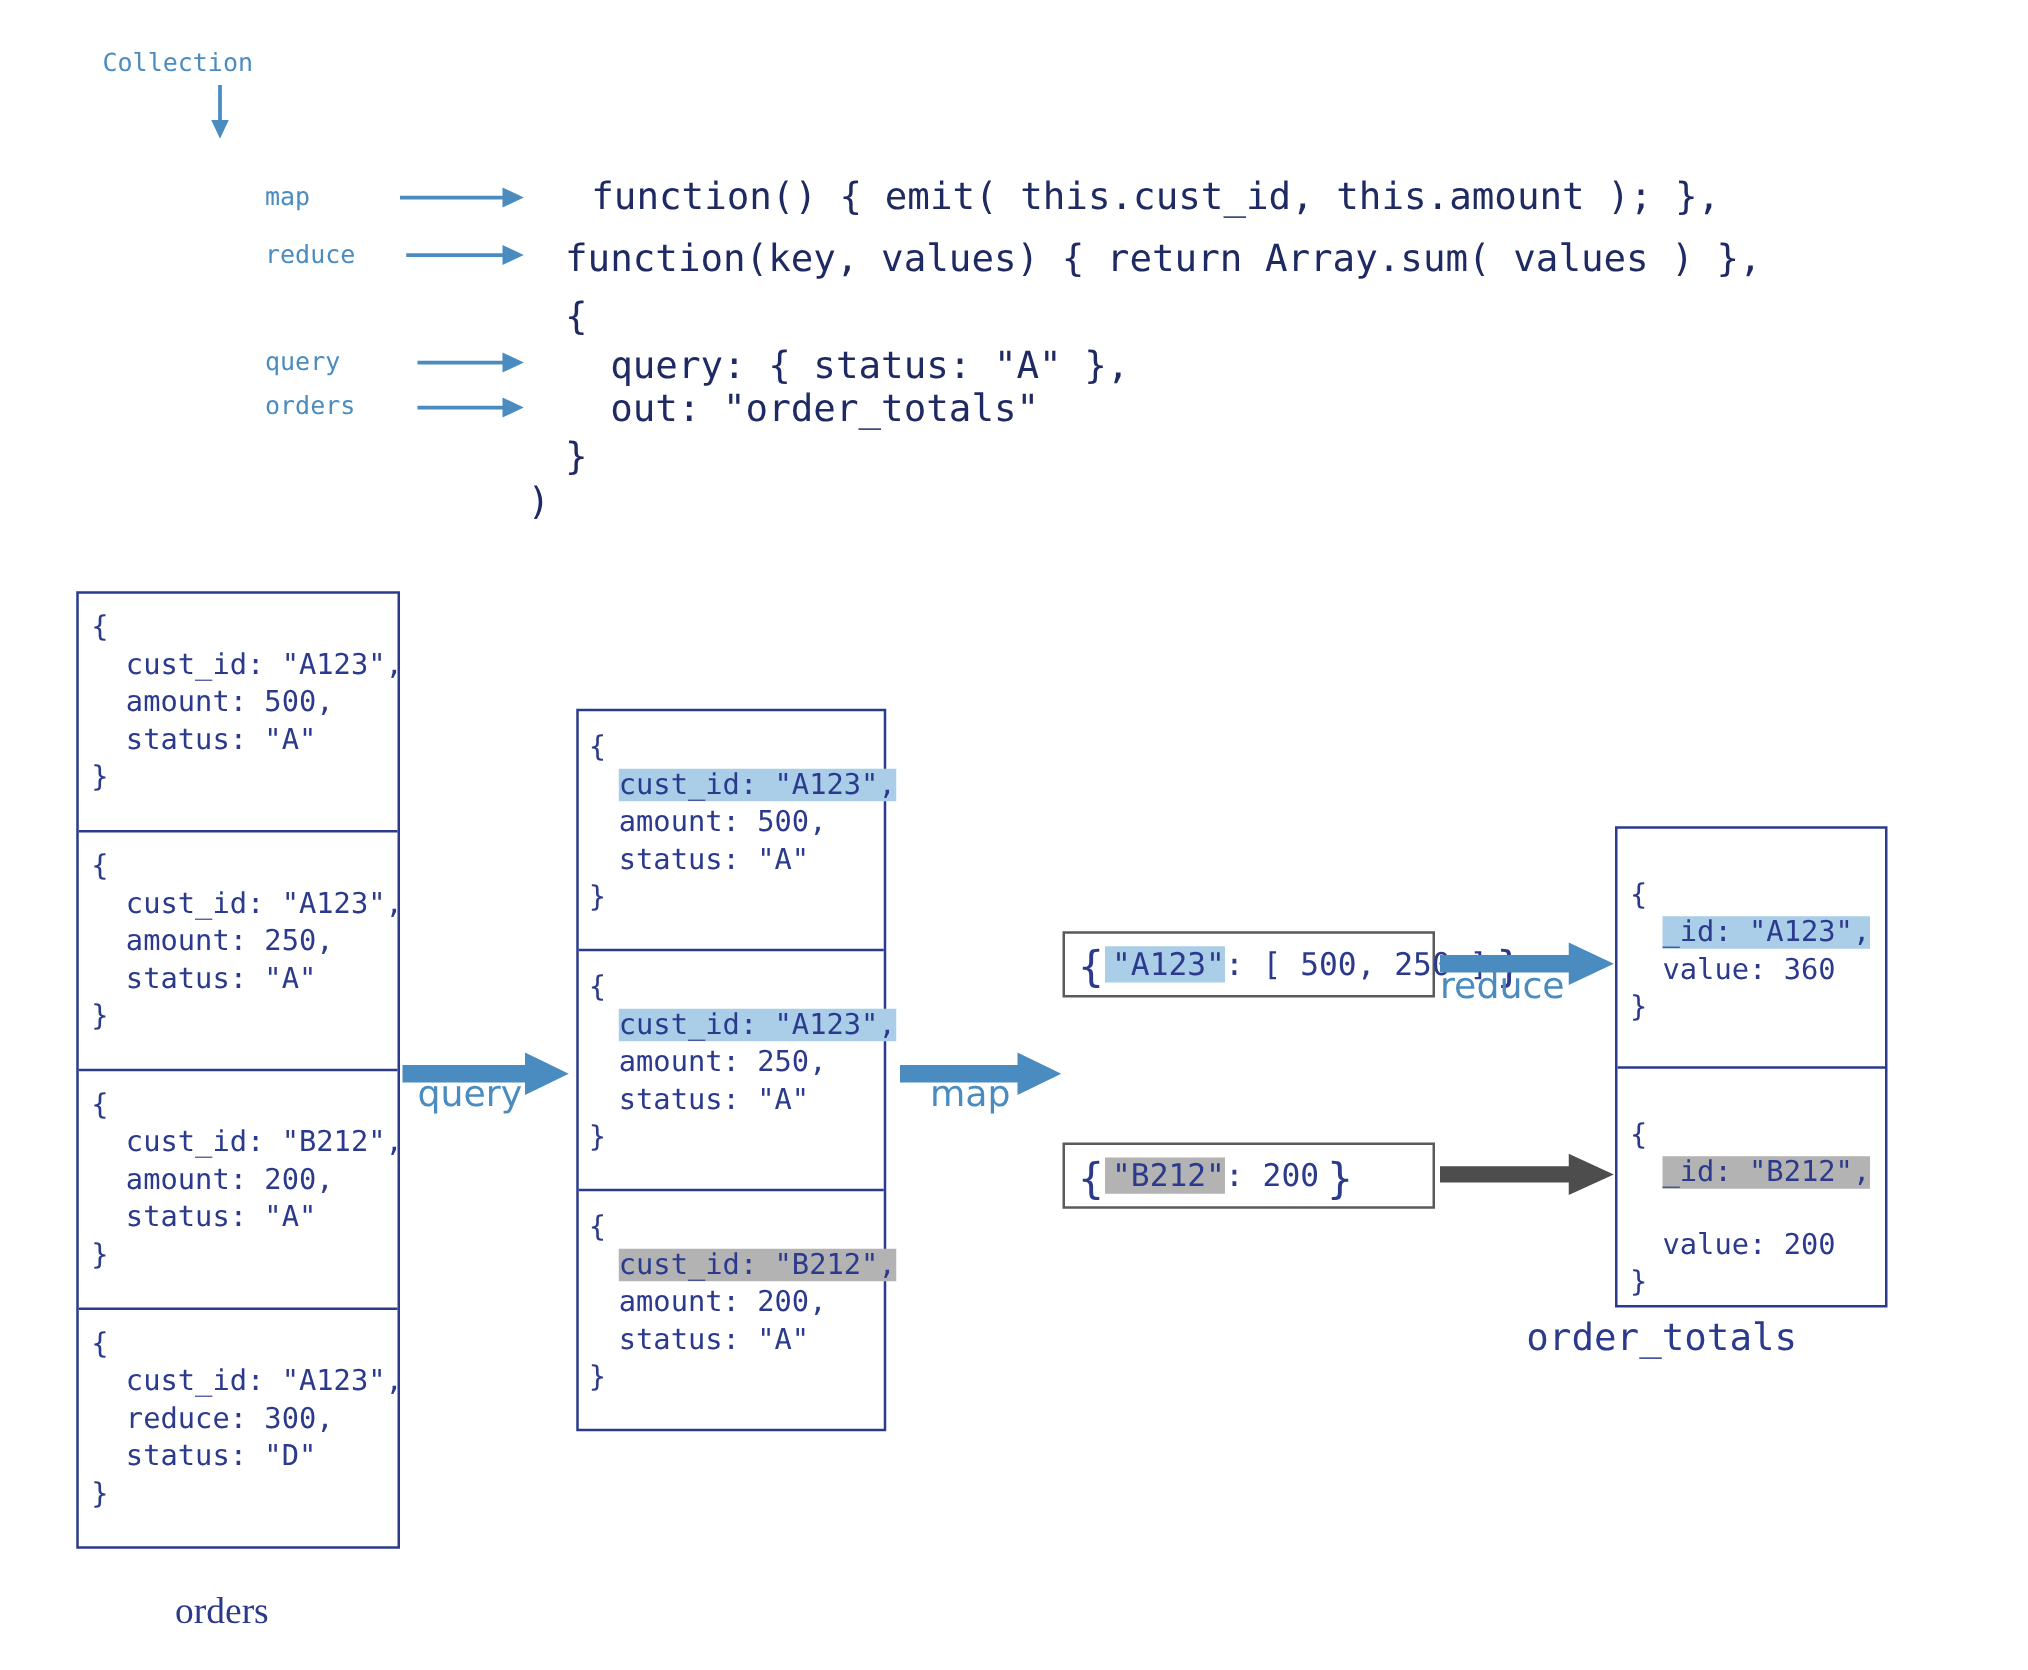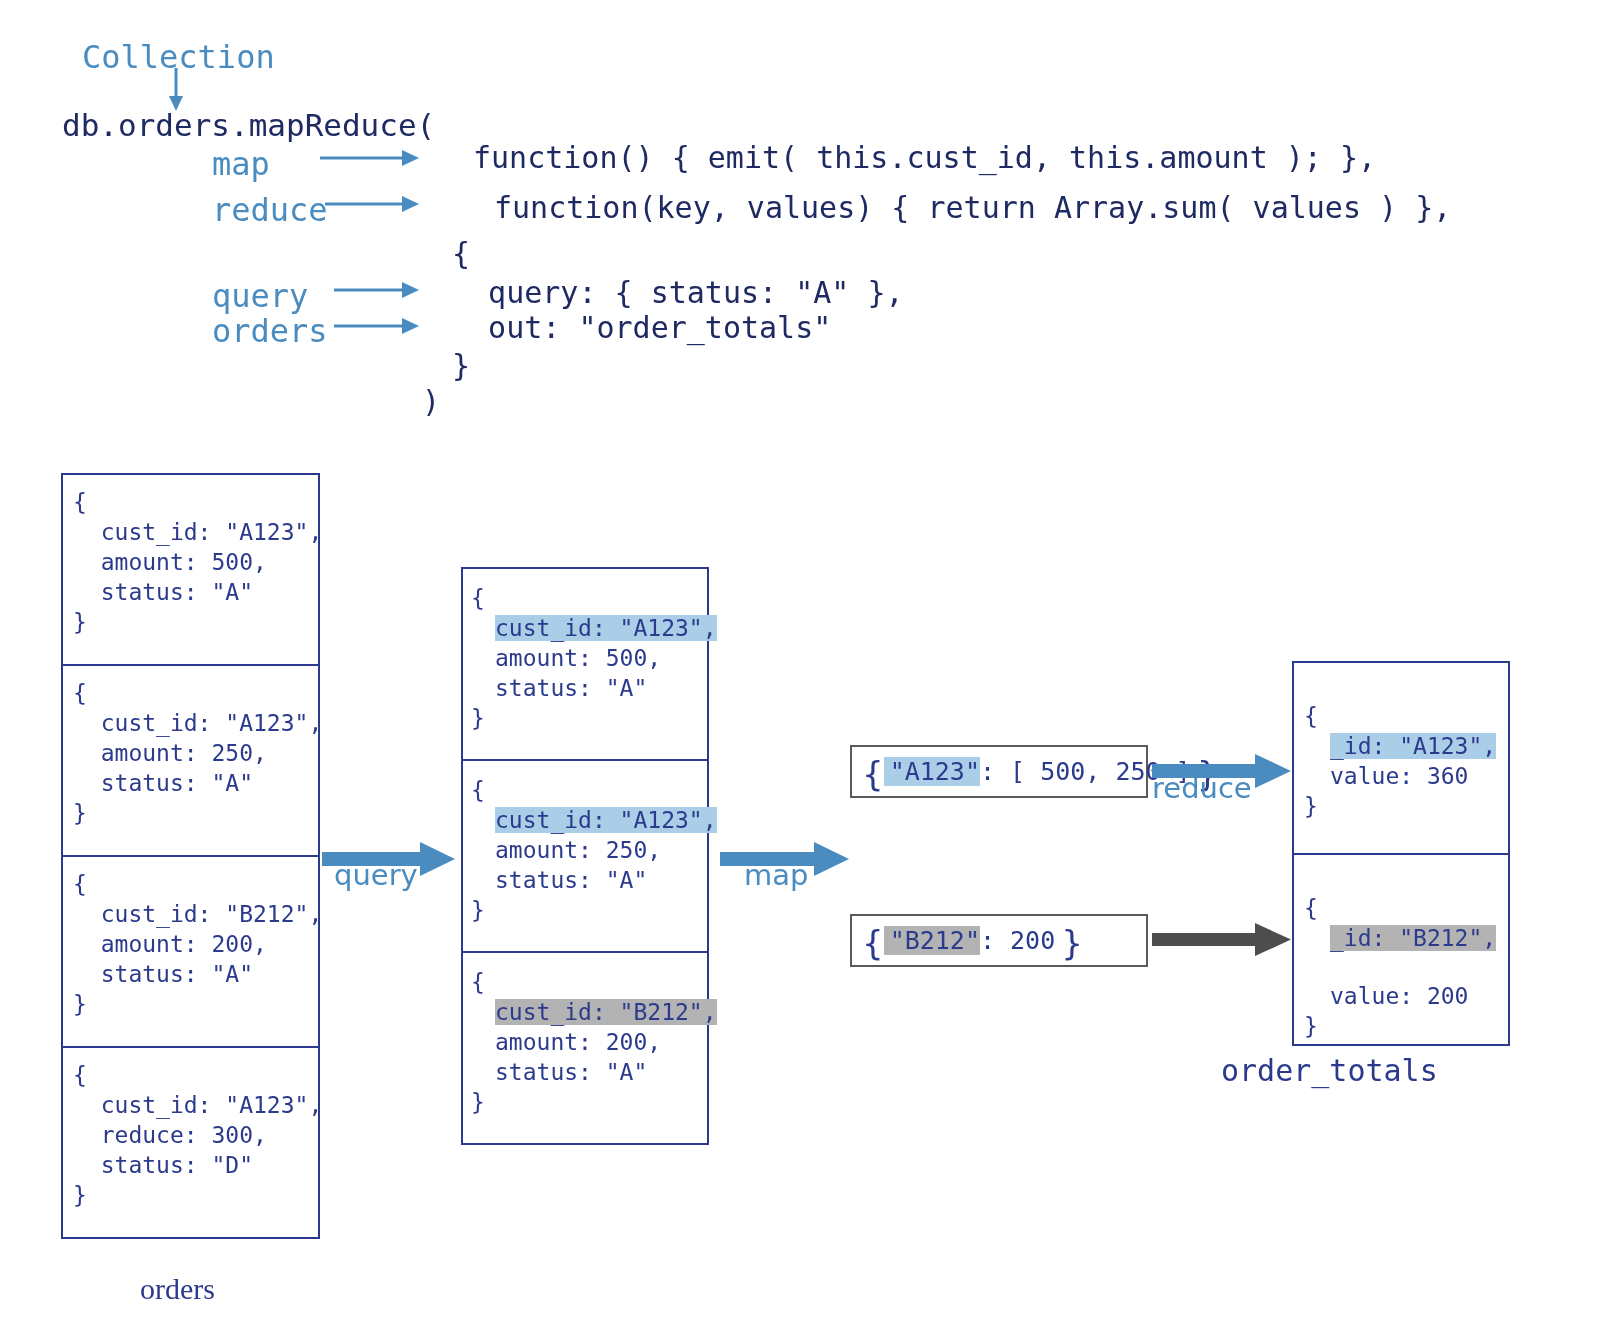--- a/index.html
+++ b/index.html
@@ -21,21 +21,21 @@
     height: 1336px;
   }
 
   
   .abs { position: absolute; }
 
   
   .label-anno {
     color: #4a8cc0;
     font-family: "DejaVu Sans Mono", monospace;
-    font-size: 32px;
+    font-size: 20px;
     white-space: pre;
   }
   .code-txt {
     color: #1f2a63;
     font-family: "DejaVu Sans Mono", monospace;
     font-size: 30px;
     white-space: pre;
     letter-spacing: 0px;
   }
   .code-txt.big { font-size: 31px; }
@@ -108,35 +108,34 @@
 
 <div class="stage">
 
   <div class="abs label-anno" style="left:82px; top:38px;">Collection</div>
 
   <svg class="abs" style="left:168px; top:68px;" width="30" height="45">
     <line x1="8" y1="0" x2="8" y2="30" stroke="#4a8cc0" stroke-width="3"></line>
     <polygon points="1,28 15,28 8,43" fill="#4a8cc0"></polygon>
   </svg>
 
-  <div class="abs code-txt big" style="left:62px; top:107px;">db.orders.mapReduce(</div>
 
   <div class="abs label-anno" style="left:212px; top:145px;">map</div>
   <svg class="abs" style="left:320px; top:144px;" width="100" height="26">
     <line x1="0" y1="14" x2="84" y2="14" stroke="#4a8cc0" stroke-width="3"></line>
     <polygon points="82,6 82,22 99,14" fill="#4a8cc0"></polygon>
   </svg>
   <div class="abs code-txt" style="left:473px; top:140px;">function() { emit( this.cust_id, this.amount ); },</div>
 
   <div class="abs label-anno" style="left:212px; top:191px;">reduce</div>
   <svg class="abs" style="left:325px; top:190px;" width="95" height="26">
     <line x1="0" y1="14" x2="79" y2="14" stroke="#4a8cc0" stroke-width="3"></line>
     <polygon points="77,6 77,22 94,14" fill="#4a8cc0"></polygon>
   </svg>
-  <div class="abs code-txt" style="left:452px; top:190px;margin-left:42px;">function(key, values) { return Array.sum( values ) },</div>
+  <div class="abs code-txt" style="left:452px; top:190px;">function(key, values) { return Array.sum( values ) },</div>
 
   <div class="abs code-txt" style="left:452px; top:236px;">{</div>
 
   <div class="abs label-anno" style="left:212px; top:277px;">query</div>
   <svg class="abs" style="left:334px; top:276px;" width="86" height="26">
     <line x1="0" y1="14" x2="70" y2="14" stroke="#4a8cc0" stroke-width="3"></line>
     <polygon points="68,6 68,22 85,14" fill="#4a8cc0"></polygon>
   </svg>
   <div class="abs code-txt" style="left:452px; top:275px;">  query: { status: "A" },</div>
 

